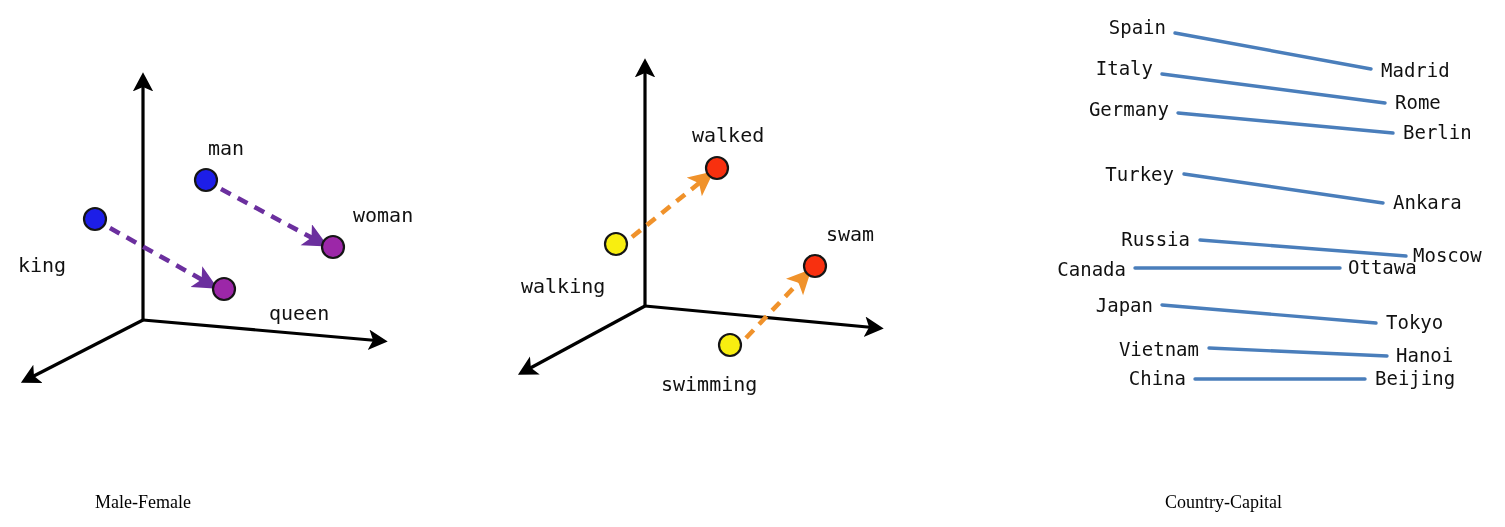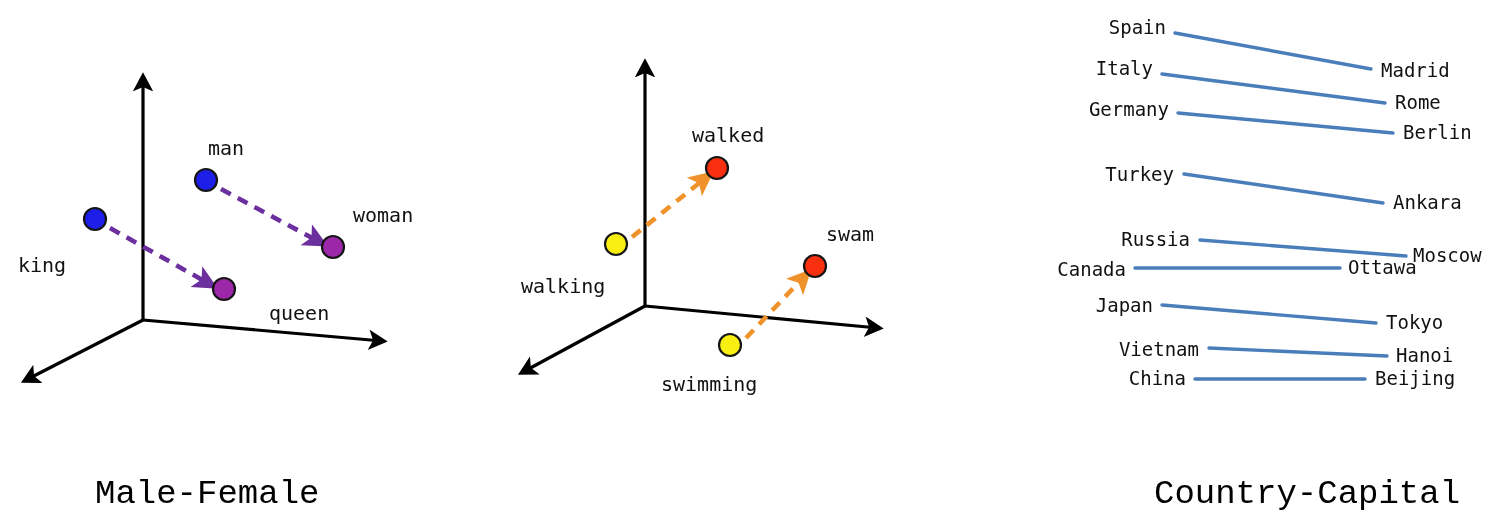--- a/index.html
+++ b/index.html
@@ -8,29 +8,29 @@
   .panel{position:absolute;top:0;height:527px;}
   #panel-male-female{left:0;width:470px;}
   #panel-verb-tense{left:470px;width:480px;}
   #panel-country-capital{left:950px;width:555px;}
   .panel svg{position:absolute;left:0;top:0;overflow:visible;}
   .caption{
     position:absolute;
     bottom:14px;
     width:100%;
     text-align:center;
-    font-family:Liberation Mono, monospace;
-    font-size:34px;
+    font-family:Liberation Serif, serif;
+    font-size:18px;
     color:#000000;
     letter-spacing:0px;
     white-space:nowrap;
   }
   #panel-male-female .caption{ text-align:left; left:95px; width:auto;}
   #panel-verb-tense .caption{ text-align:left; left:165px; width:auto;}
-  #panel-country-capital .caption{ text-align:left; left:204px; width:auto;}
+  #panel-country-capital .caption{ text-align:left; left:215px; width:auto;}
   text.mono{
     font-family:"DejaVu Sans Mono","Liberation Mono",monospace;
     fill:#111111;
   }
   text.wordlabel{ font-size:20px; }
   text.countrylabel{ font-size:19px; }
   .axis{ stroke:#000000; stroke-width:3.2; fill:none; }
   .arrowdash{ stroke-width:4.6; fill:none; stroke-dasharray:11 8; stroke-linecap:butt;}
   .pt{ stroke:#151515; stroke-width:2.2; }
   .maplink{ stroke:#4a7ebb; stroke-width:3.4; stroke-linecap:round; fill:none;}

